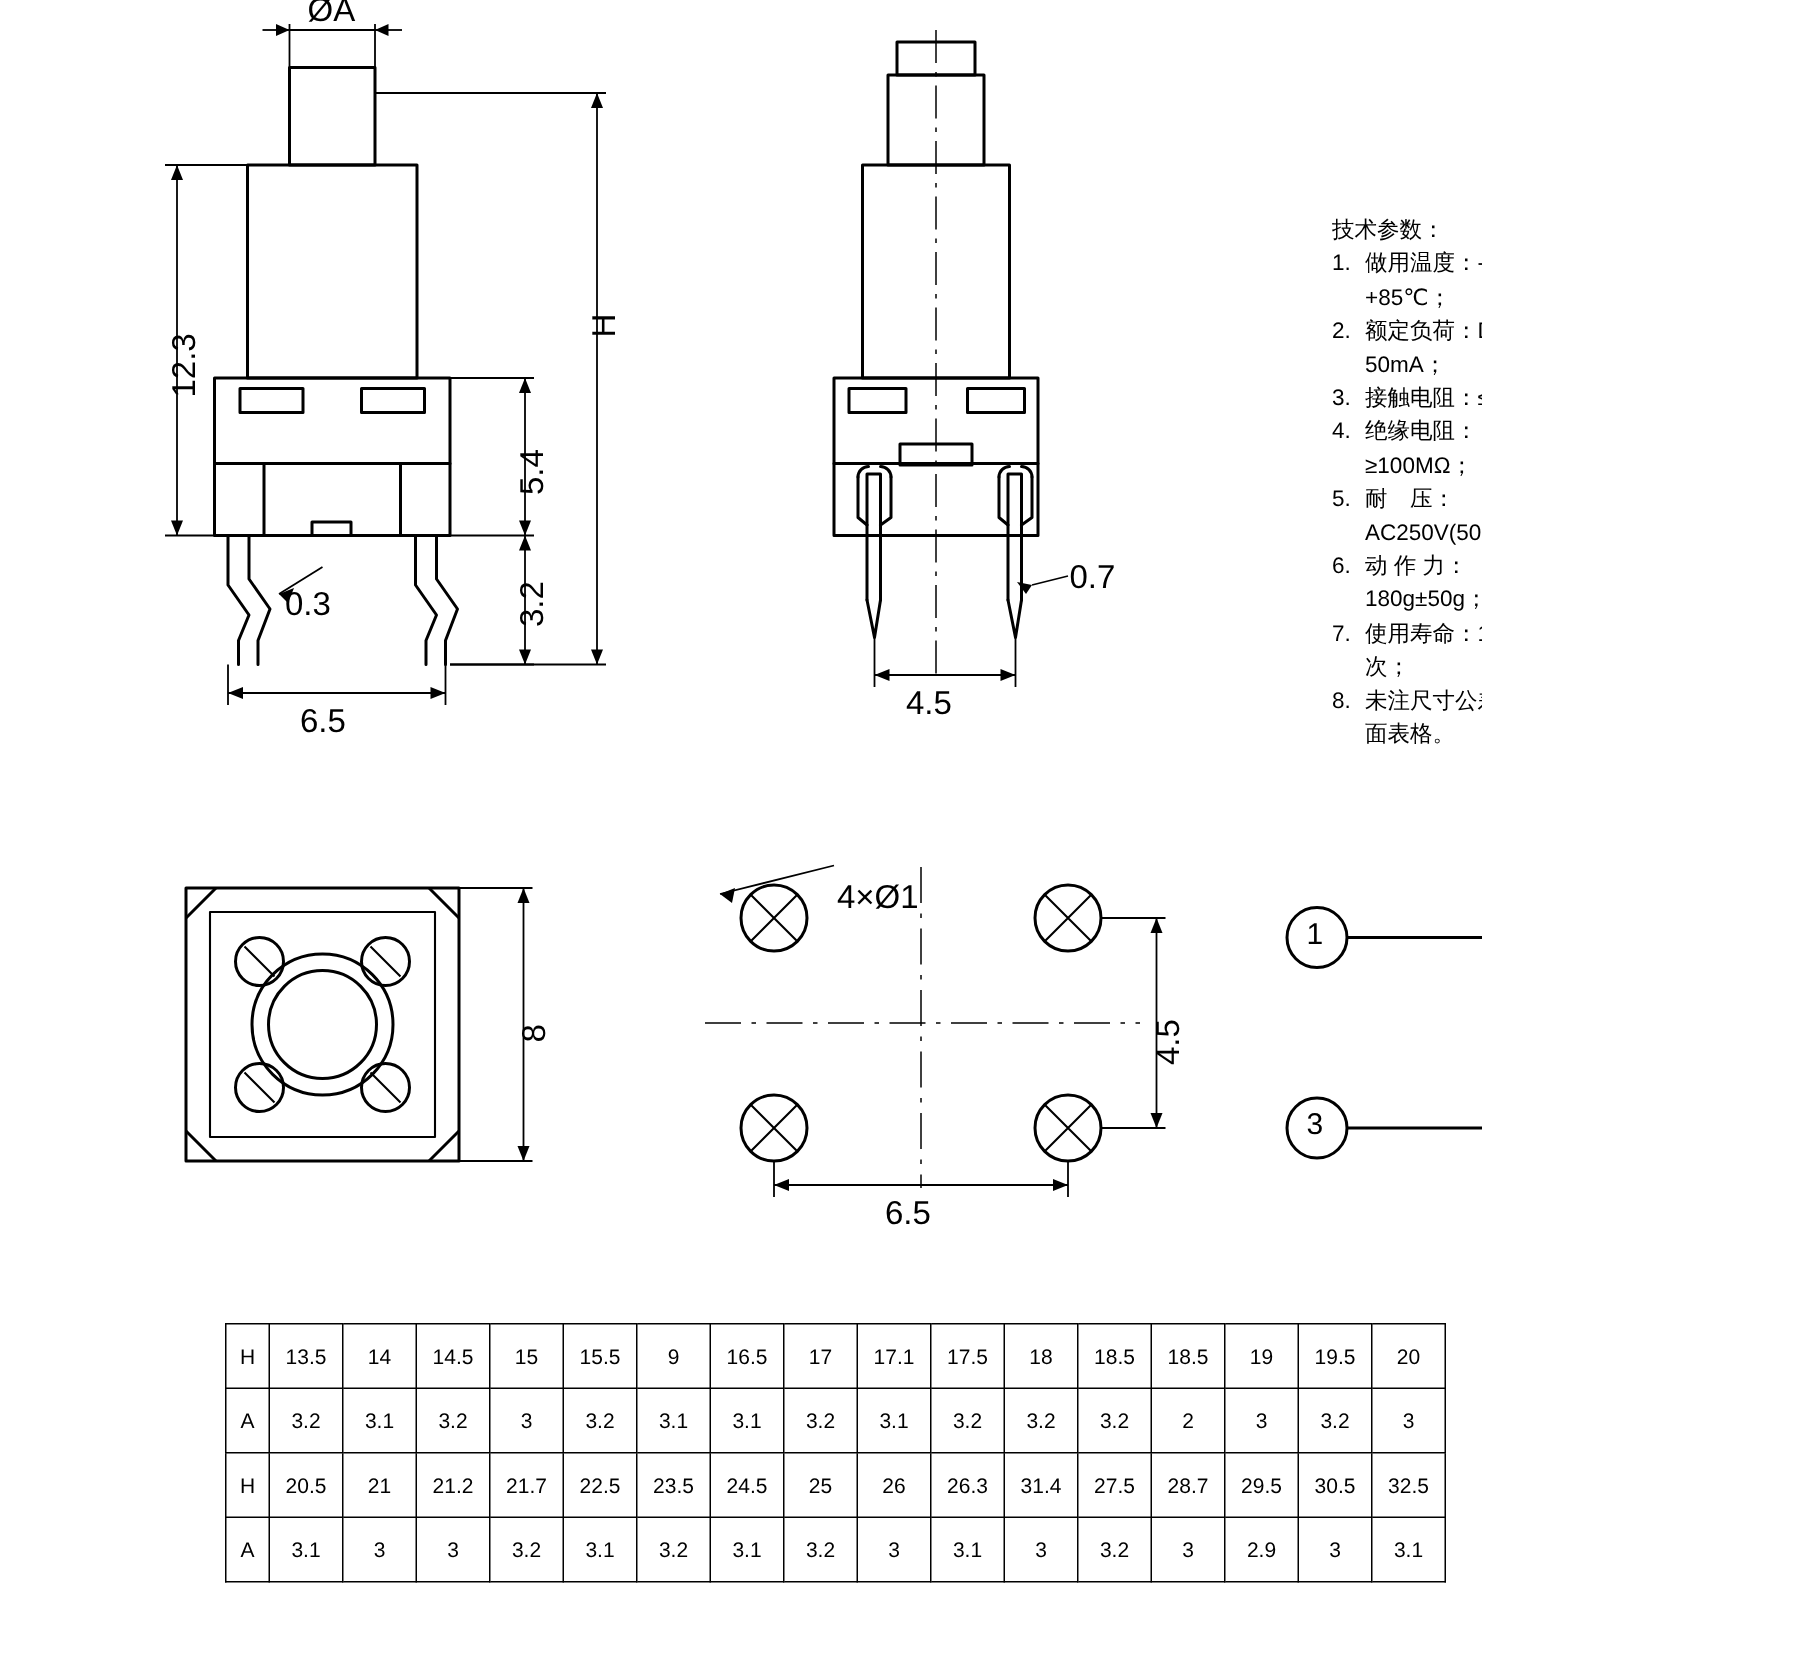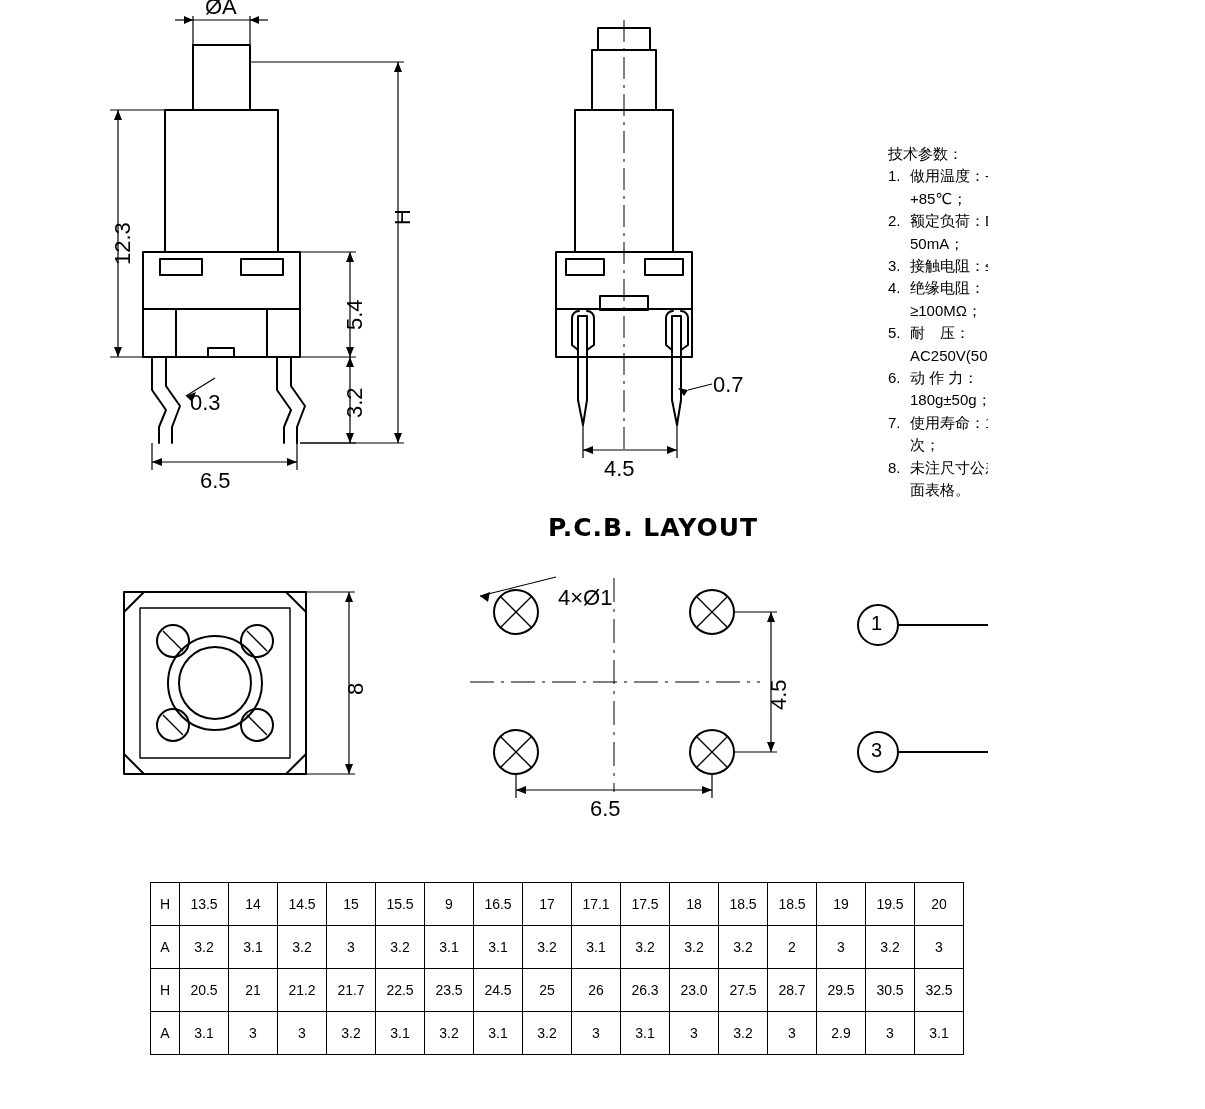--- a/index.html
+++ b/index.html
@@ -226,21 +226,20 @@
   <div class="lbl dimbig rot90" style="left:342px;top:330px;">5.4</div>
   <div class="lbl dimbig rot90" style="left:342px;top:418px;">3.2</div>
   <div class="lbl dimbig" style="left:190px;top:378px;margin-top:12px;">0.3</div>
   <div class="lbl dimbig" style="left:200px;top:468px;">6.5</div>
 
   <div class="lbl dimbig" style="left:713px;top:372px;">0.7</div>
   <div class="lbl dimbig" style="left:604px;top:456px;">4.5</div>
 
   <div class="lbl dimbig rot90" style="left:343px;top:695px;">8</div>
 
-  <div class="lbl heading" style="left:548px;top:513px;font-size:25px;">P.C.B. LAYOUT</div>
   <div class="lbl dimbig" style="left:558px;top:585px;">4×Ø1</div>
   <div class="lbl dimbig rot90" style="left:766px;top:710px;">4.5</div>
   <div class="lbl dimbig" style="left:590px;top:796px;">6.5</div>
 
   <div class="lbl dim" style="left:871px;top:612px;">1</div>
   <div class="lbl dim" style="left:1113px;top:612px;">2</div>
   <div class="lbl dim" style="left:871px;top:739px;">3</div>
   <div class="lbl dim" style="left:1113px;top:739px;">4</div>
 
   <div id="tech-spec">
@@ -326,21 +325,21 @@
         <td class="cell">20.5</td>
         <td class="cell">21</td>
         <td class="cell">21.2</td>
         <td class="cell">21.7</td>
         <td class="cell">22.5</td>
         <td class="cell">23.5</td>
         <td class="cell">24.5</td>
         <td class="cell">25</td>
         <td class="cell">26</td>
         <td class="cell">26.3</td>
-        <td class="cell">23.0</td>
+        <td class="cell">31.4</td>
         <td class="cell">27.5</td>
         <td class="cell">28.7</td>
         <td class="cell">29.5</td>
         <td class="cell">30.5</td>
         <td class="cell">32.5</td>
       </tr>
       <tr>
         <td class="rowhead">A</td>
         <td class="cell">3.1</td>
         <td class="cell">3</td>

